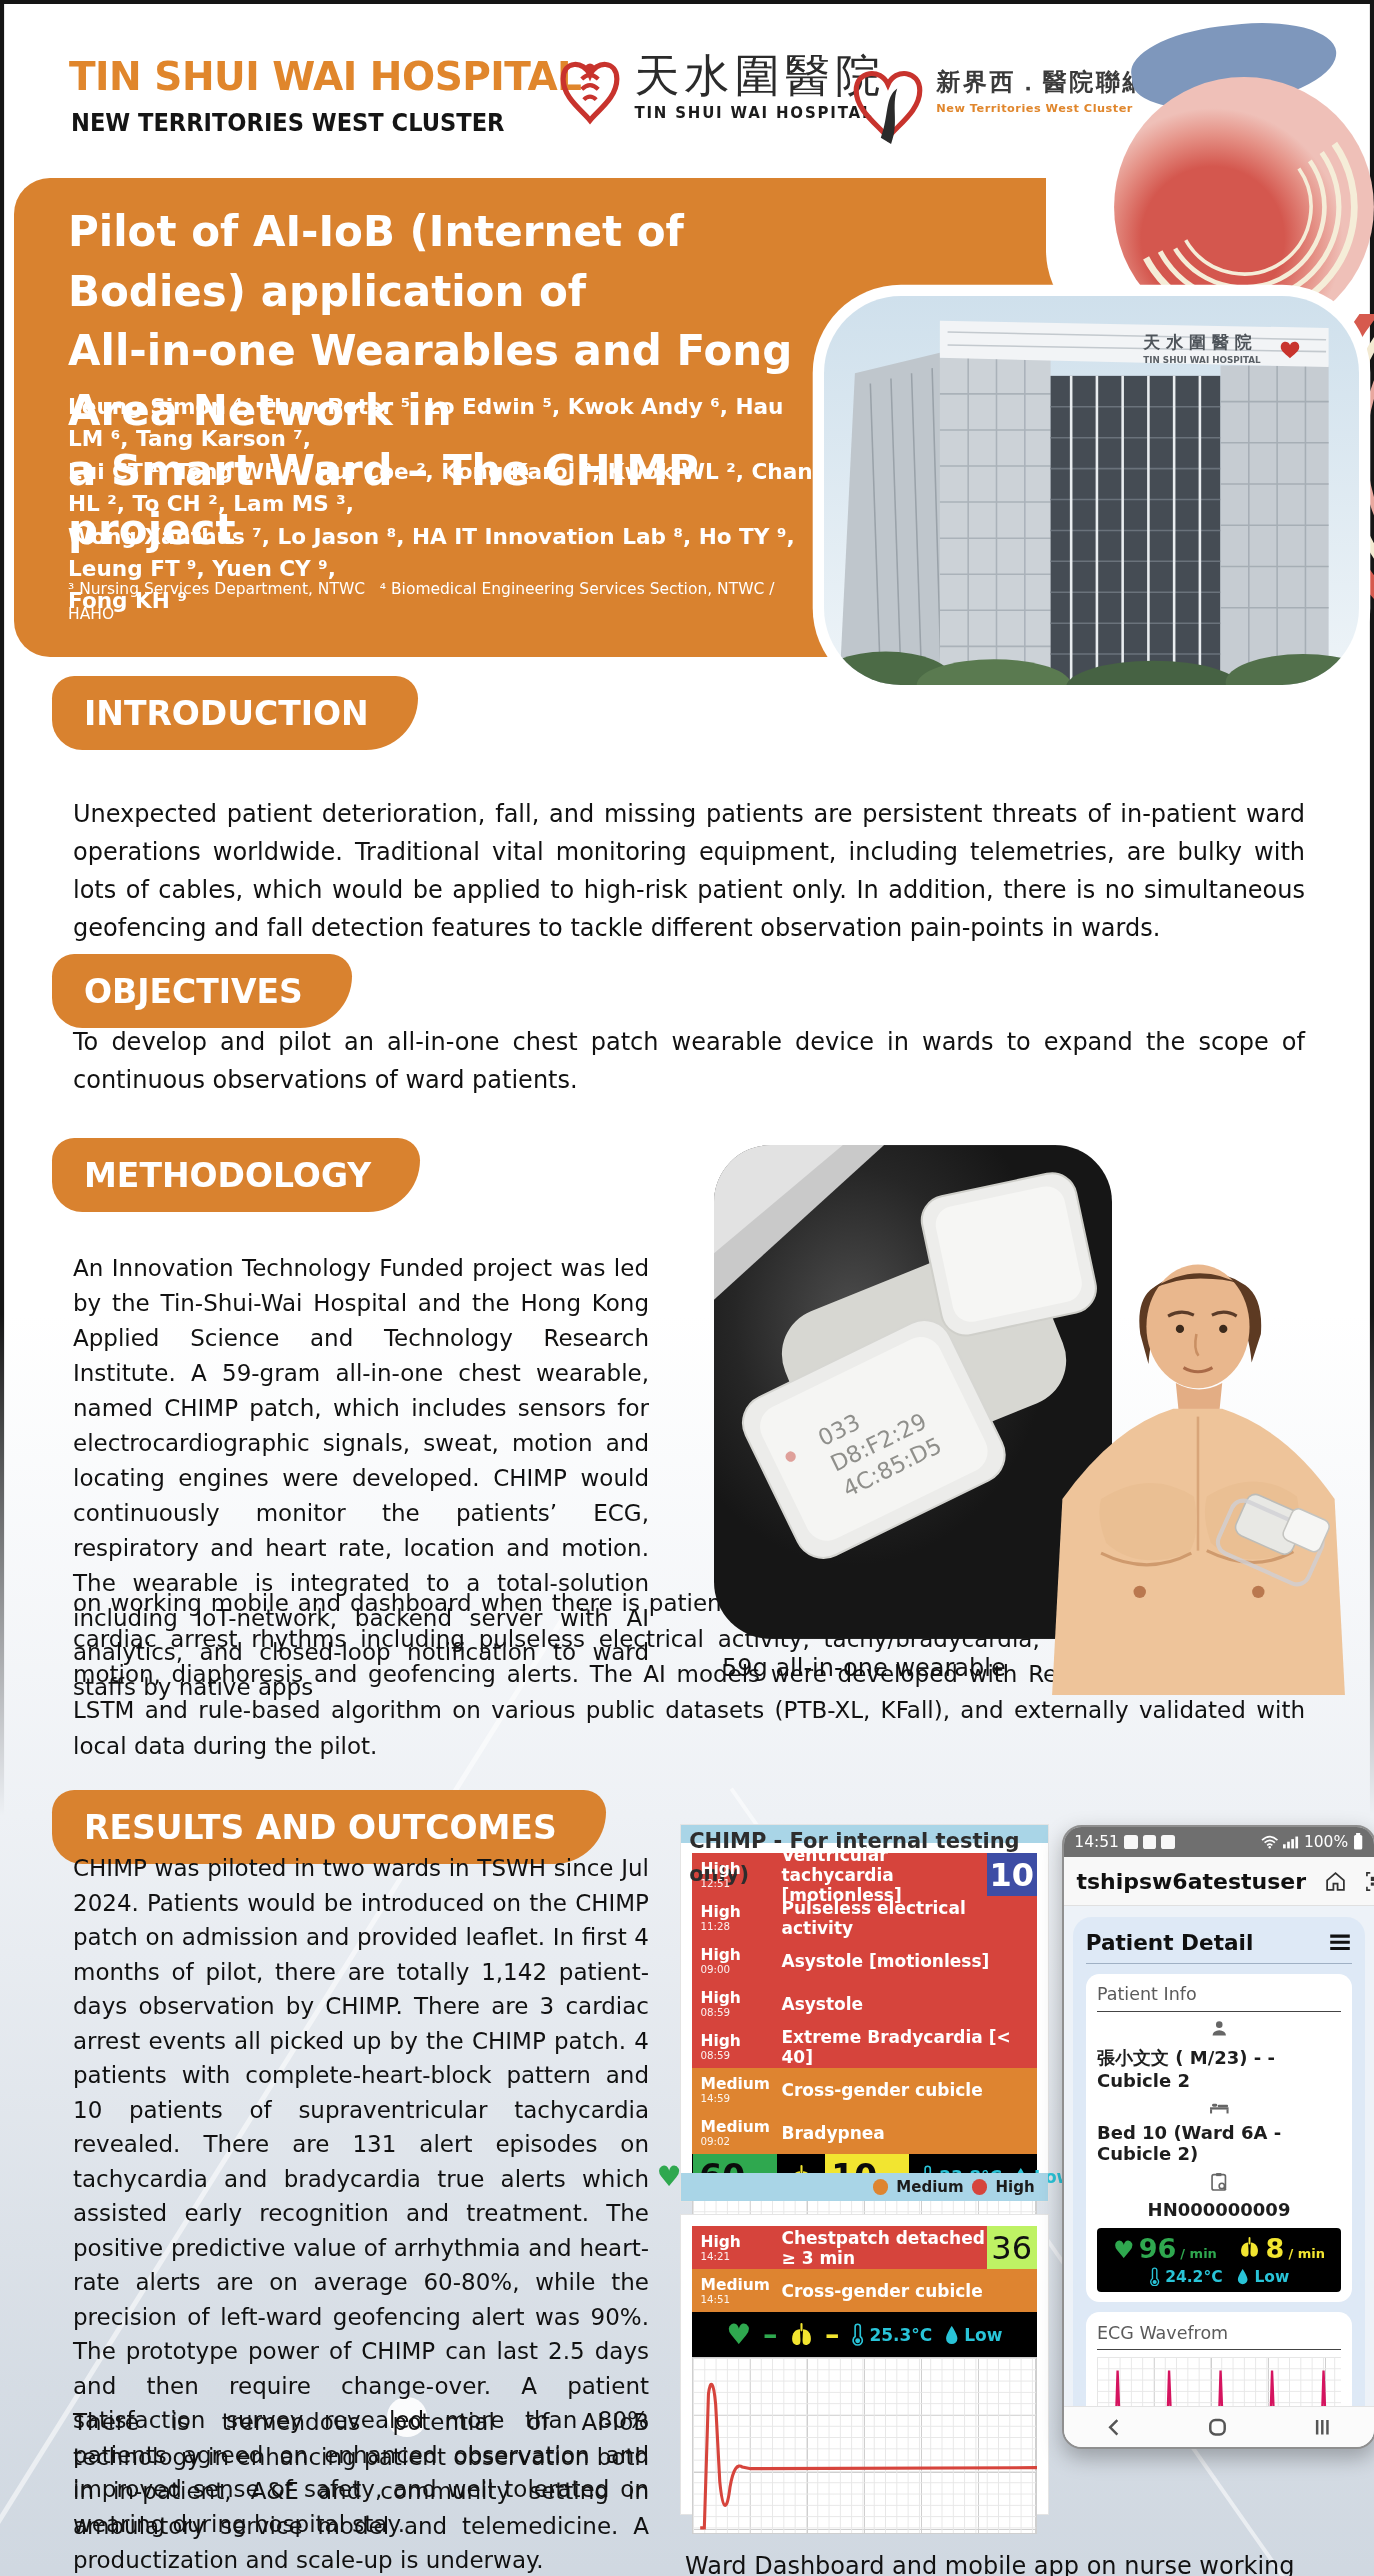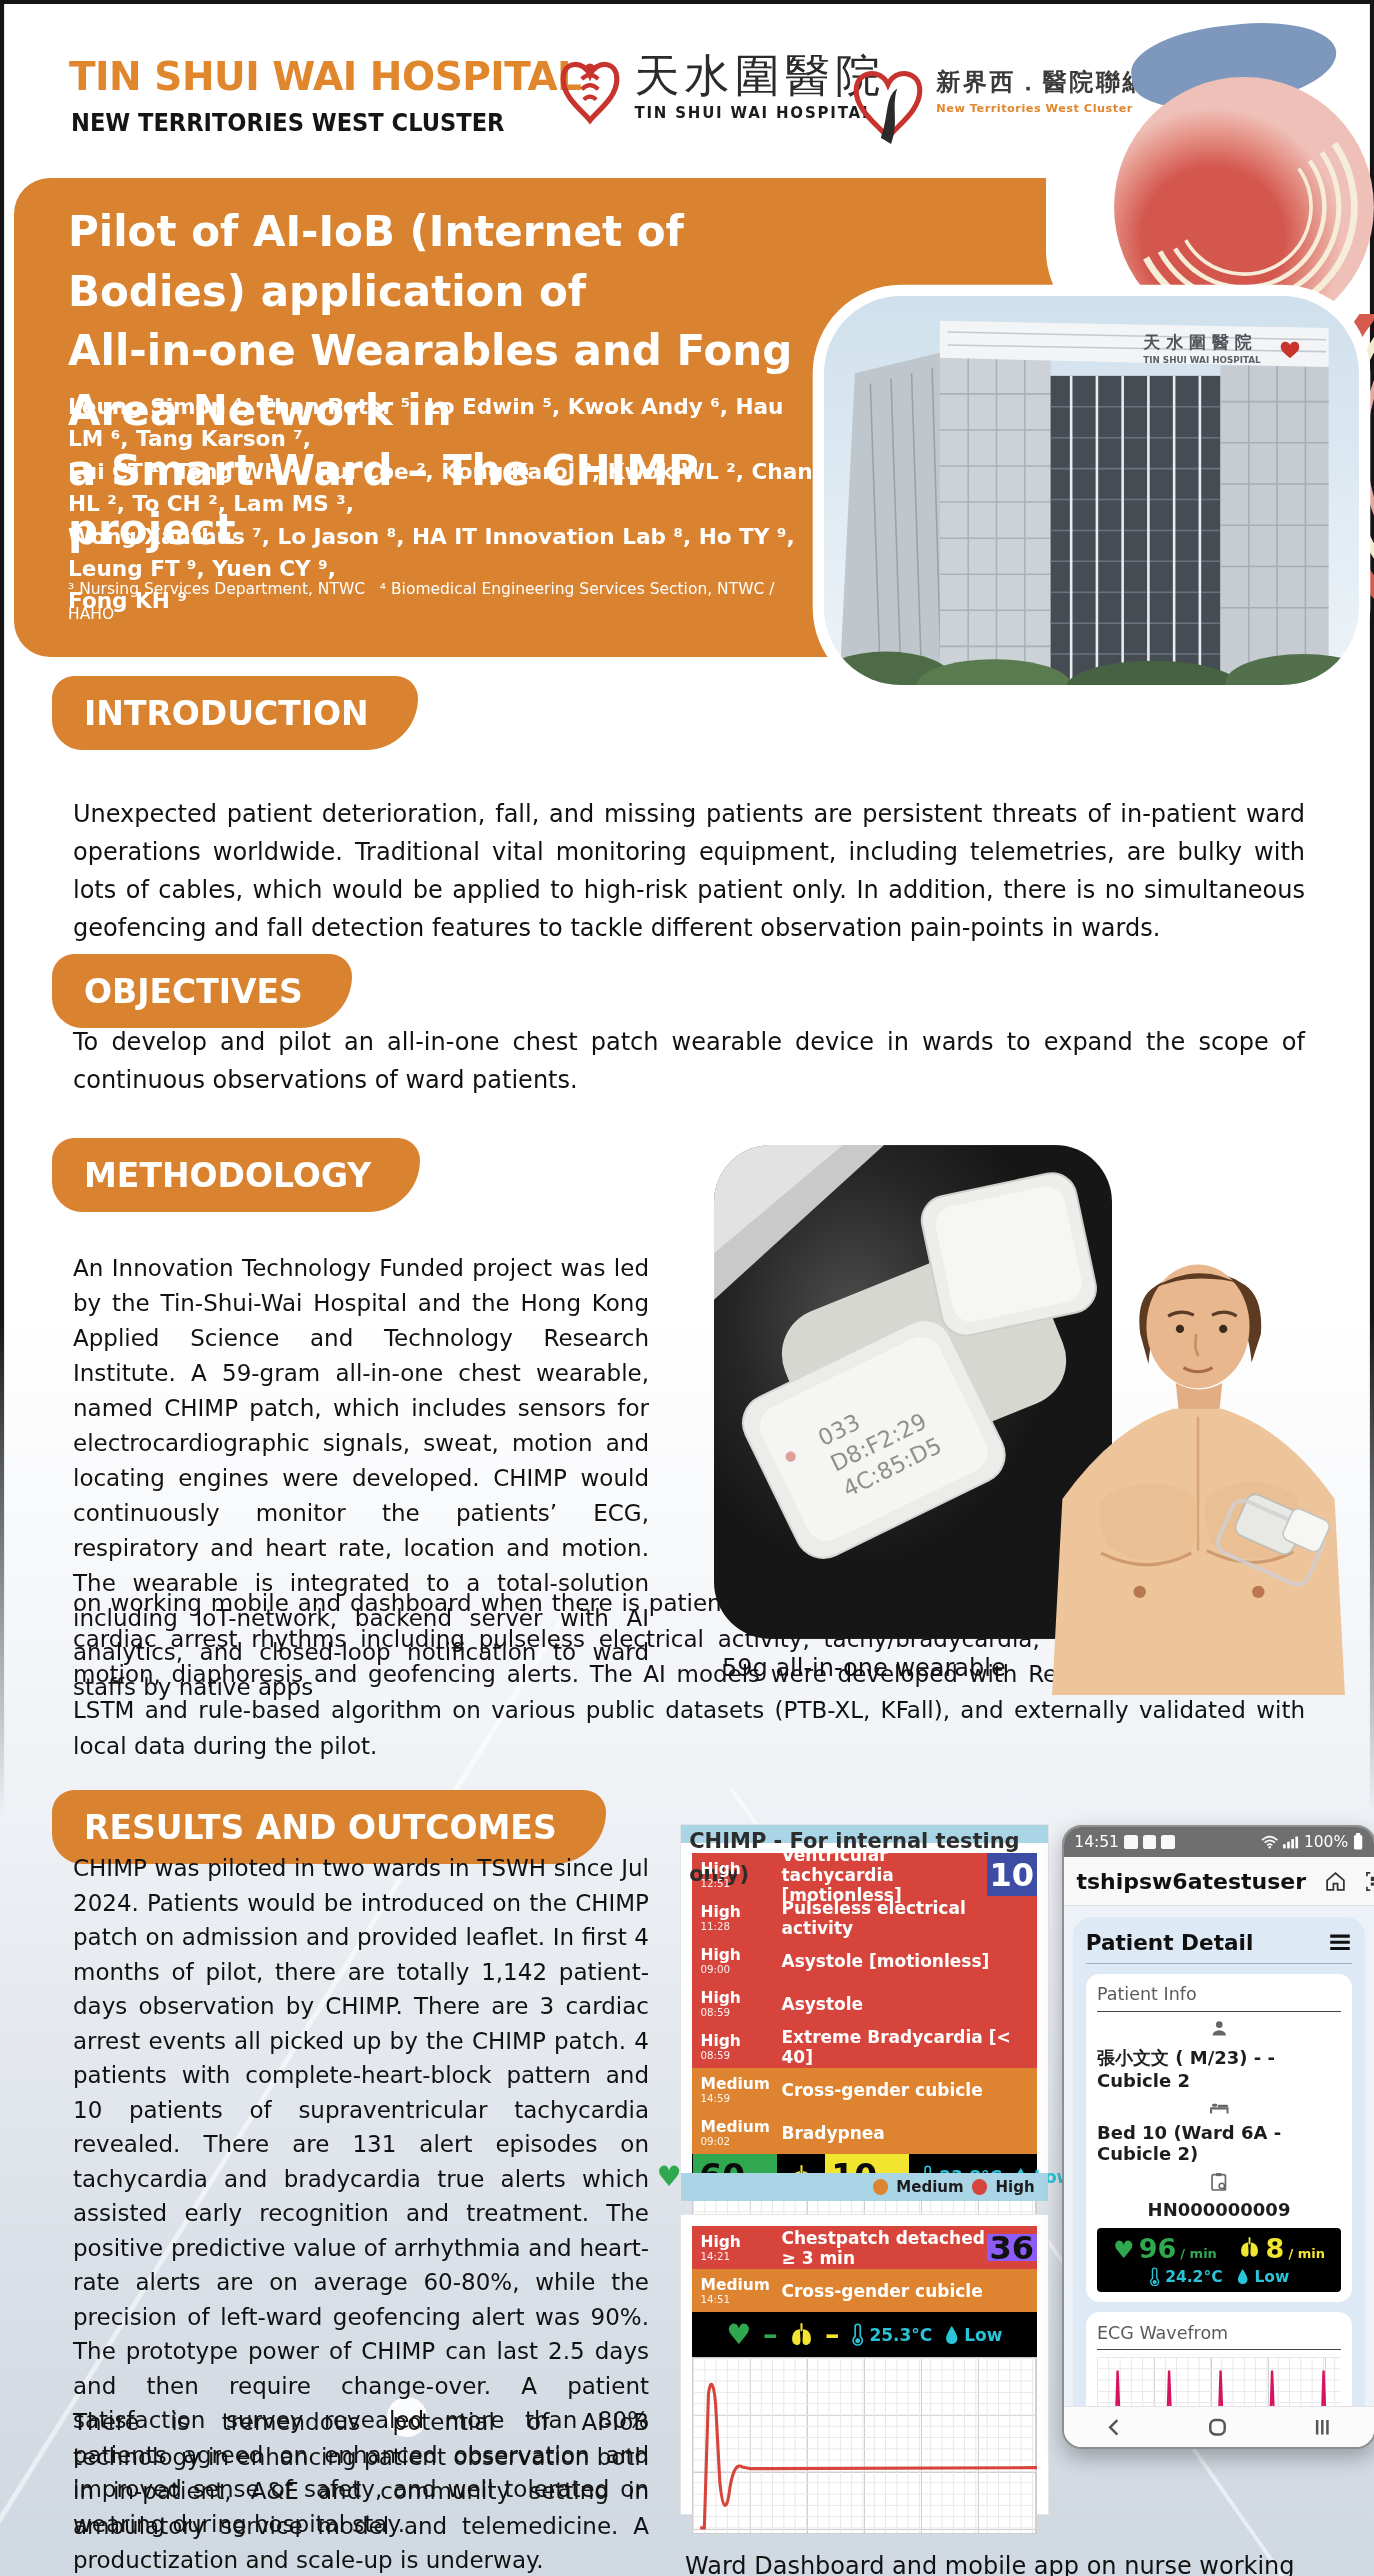--- a/index.html
+++ b/index.html
@@ -48,21 +48,21 @@
   .dash-title{height:18px;background:#A9D5E7;color:#2d2d2d;font-weight:700;font-size:21px;line-height:33px;padding-left:8.2px;}
   .dash-pad{margin:10.3px 11.3px 0 11.3px;}
   .alert-row{display:flex;align-items:center;height:43px;color:#fff;}
   .alert-red{background:#D6443C;}
   .alert-orange{background:#DE8430;}
   .sev{width:81px;padding-left:8.2px;line-height:1.05;}
   .sev b{font-size:15.5px;font-weight:700;display:block;}
   .sev i{font-size:10.3px;font-style:normal;opacity:.92;}
   .alert-label{flex:1;font-size:17px;font-weight:700;}
   .count-blue{width:50px;height:43px;background:#3D4DA5;color:#fff;display:flex;align-items:center;justify-content:center;font-size:32px;font-weight:700;}
-  .count-pink{width:50px;height:27px;background:#8b5cf6;color:#111;display:flex;align-items:center;justify-content:center;font-size:32px;font-weight:700;}
+  .count-pink{width:50px;height:43px;background:#bef264;color:#111;display:flex;align-items:center;justify-content:center;font-size:32px;font-weight:400;}
   .vitals{height:45px;background:#000;display:flex;align-items:center;justify-content:center;gap:11.3px;}
   .vbox{height:45px;display:flex;align-items:baseline;padding:0 6.2px;font-weight:700;}
   .vbox .num{font-size:33px;line-height:45px;color:#0b0b0b;}
   .vbox .unit{font-size:12.4px;color:#0b0b0b;}
   .vgreen{background:#2FA84F;}
   .vyellow{background:#F2E530;}
   .heart-glyph{color:#2FA84F;font-size:28px;line-height:1;}
   .cyan-item{display:flex;align-items:center;gap:5.2px;color:#29C4D8;font-size:17px;font-weight:700;}
   .dash-dash{font-size:29px;font-weight:800;line-height:1;}
   .ecg-grid{background-color:#fff;background-image:

